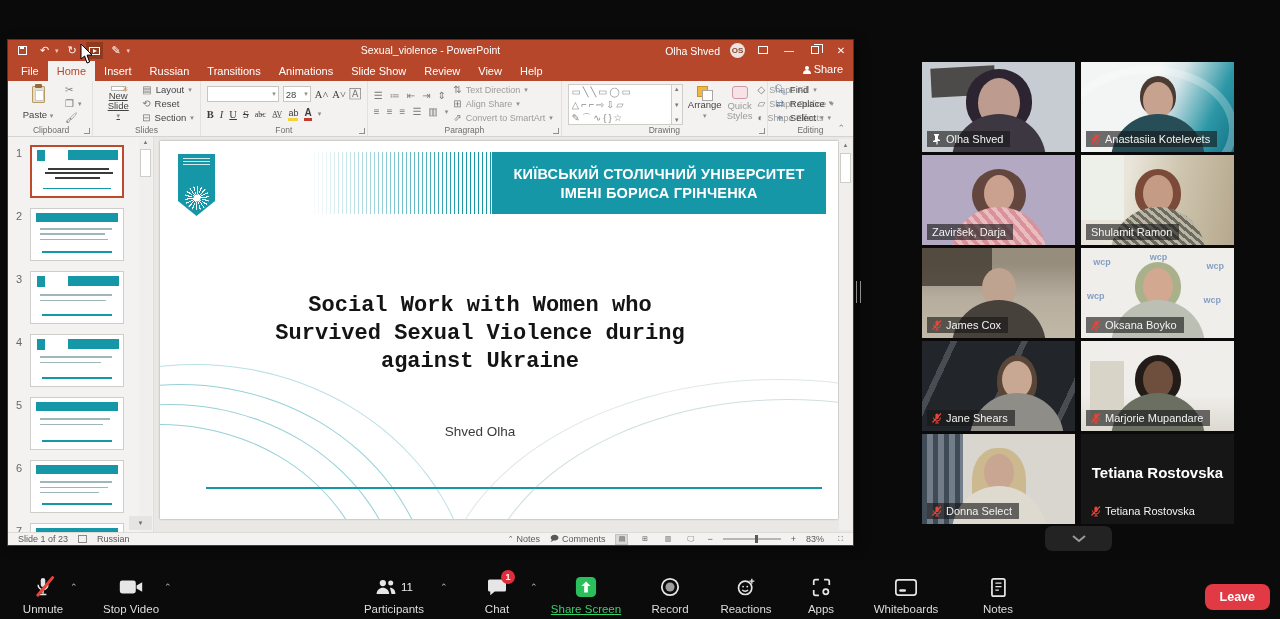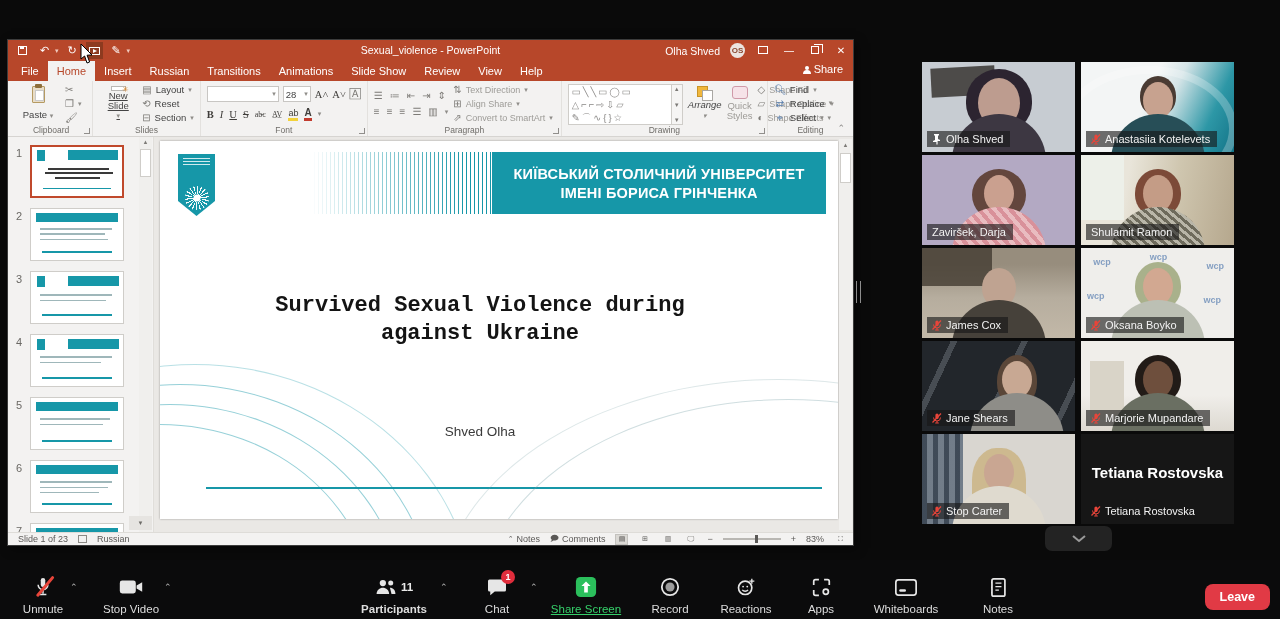--- a/index.html
+++ b/index.html
@@ -414,21 +414,21 @@
 
       <div class="grp" style="width:206px;">
         <div style="display:flex;">
           <div class="shapes">▭╲╲▭◯▭<br>△⌐⌐⇨⇩▱<br>✎⌒∿{}☆</div>
           <div class="shscroll">
               <span>▲</span>
               <span>▼</span>
               <span>▼</span>
             </div>
         </div>
-        <div class="big" style="width:36px;font-style:italic;">
+        <div class="big" style="width:36px;">
           <span class="i-arrange"></span>
           <span><span>Arrange</span><br><span class="cc">▾</span></span>
         </div>
         <div class="big dim" style="width:34px;">
           <span class="i-qstyle"></span>
           <span>Quick Styles</span>
         </div>
         <div class="mini dim" style="font-size:9px;">
           <div class="r">
               <span class="gi dim">◇</span>
@@ -537,20 +537,21 @@
         <div class="shield">
           <span class="sl"></span>
             <span class="star"></span>
         </div>
         <div class="stripes"></div>
         <div class="band">
           <span>КИЇВСЬКИЙ СТОЛИЧНИЙ УНІВЕРСИТЕТ</span>
           <span>ІМЕНІ БОРИСА ГРІНЧЕНКА</span>
         </div>
         <div class="title-block">
+          <div>Social Work with Women who</div>
           <div>Survived Sexual Violence during</div>
           <div>against Ukraine</div>
         </div>
         <div class="author">Shved Olha</div>
         <div class="hline"></div>
         <div class="wave w1"></div>
           <div class="wave w2"></div>
           <div class="wave w3"></div>
         <div class="wave w4"></div>
           <div class="wave w5"></div>
@@ -754,21 +755,21 @@
             <div class="torso"></div>
           </div>
         </div>
       <div class="name-tag">
 
         <svg class="mic-ic" viewBox="0 0 10 11">
             <rect x="3.4" y="0.5" width="3.2" height="5.5" rx="1.6" fill="#e8453a"></rect>
             <path d="M1.5 4.5a3.5 3.5 0 0 0 7 0M5 8v2M3.2 10h3.6" stroke="#e8453a" stroke-width="1" fill="none"></path>
             <line x1="0.5" y1="9.5" x2="9" y2="0.5" stroke="#e8453a" stroke-width="1.2"></line>
           </svg>
-        <span>Stop Carter</span>
+        <span>Donna Select</span>
       </div>
 
     </div>
 
     <div class="tile p10 muted video-off">
 
       <div class="name-tag">
 
         <svg class="mic-ic" viewBox="0 0 10 11">
             <rect x="3.4" y="0.5" width="3.2" height="5.5" rx="1.6" fill="#e8453a"></rect>
@@ -806,21 +807,21 @@
       <span class="zic">
         <svg width="24" height="16" viewBox="0 0 30 20">
             <rect x="1" y="2" width="20" height="16" rx="3" fill="#e6e6e6"></rect>
             <path d="M22 8l7-4v12l-7-4z" fill="#e6e6e6"></path>
           </svg>
       </span>
       <span>Stop Video</span>
     </div>
     <span class="zcaret" style="left:164px;">⌃</span>
 
-    <div class="zi" style="left:394px;font-weight:bold;">
+    <div class="zi" style="left:394px;">
       <span class="zic">
         <svg width="22" height="18" viewBox="0 0 28 22">
             <circle cx="10" cy="6" r="4" fill="#e6e6e6"></circle>
             <path d="M2 20c0-5 4-8 8-8s8 3 8 8z" fill="#e6e6e6"></path>
             <circle cx="20" cy="6" r="3.2" fill="#e6e6e6"></circle>
             <path d="M19 12c4 0 7 3 7 8h-5" fill="#e6e6e6"></path>
           </svg>
         <span class="pcount">11</span>
       </span>
       <span>Participants</span>

